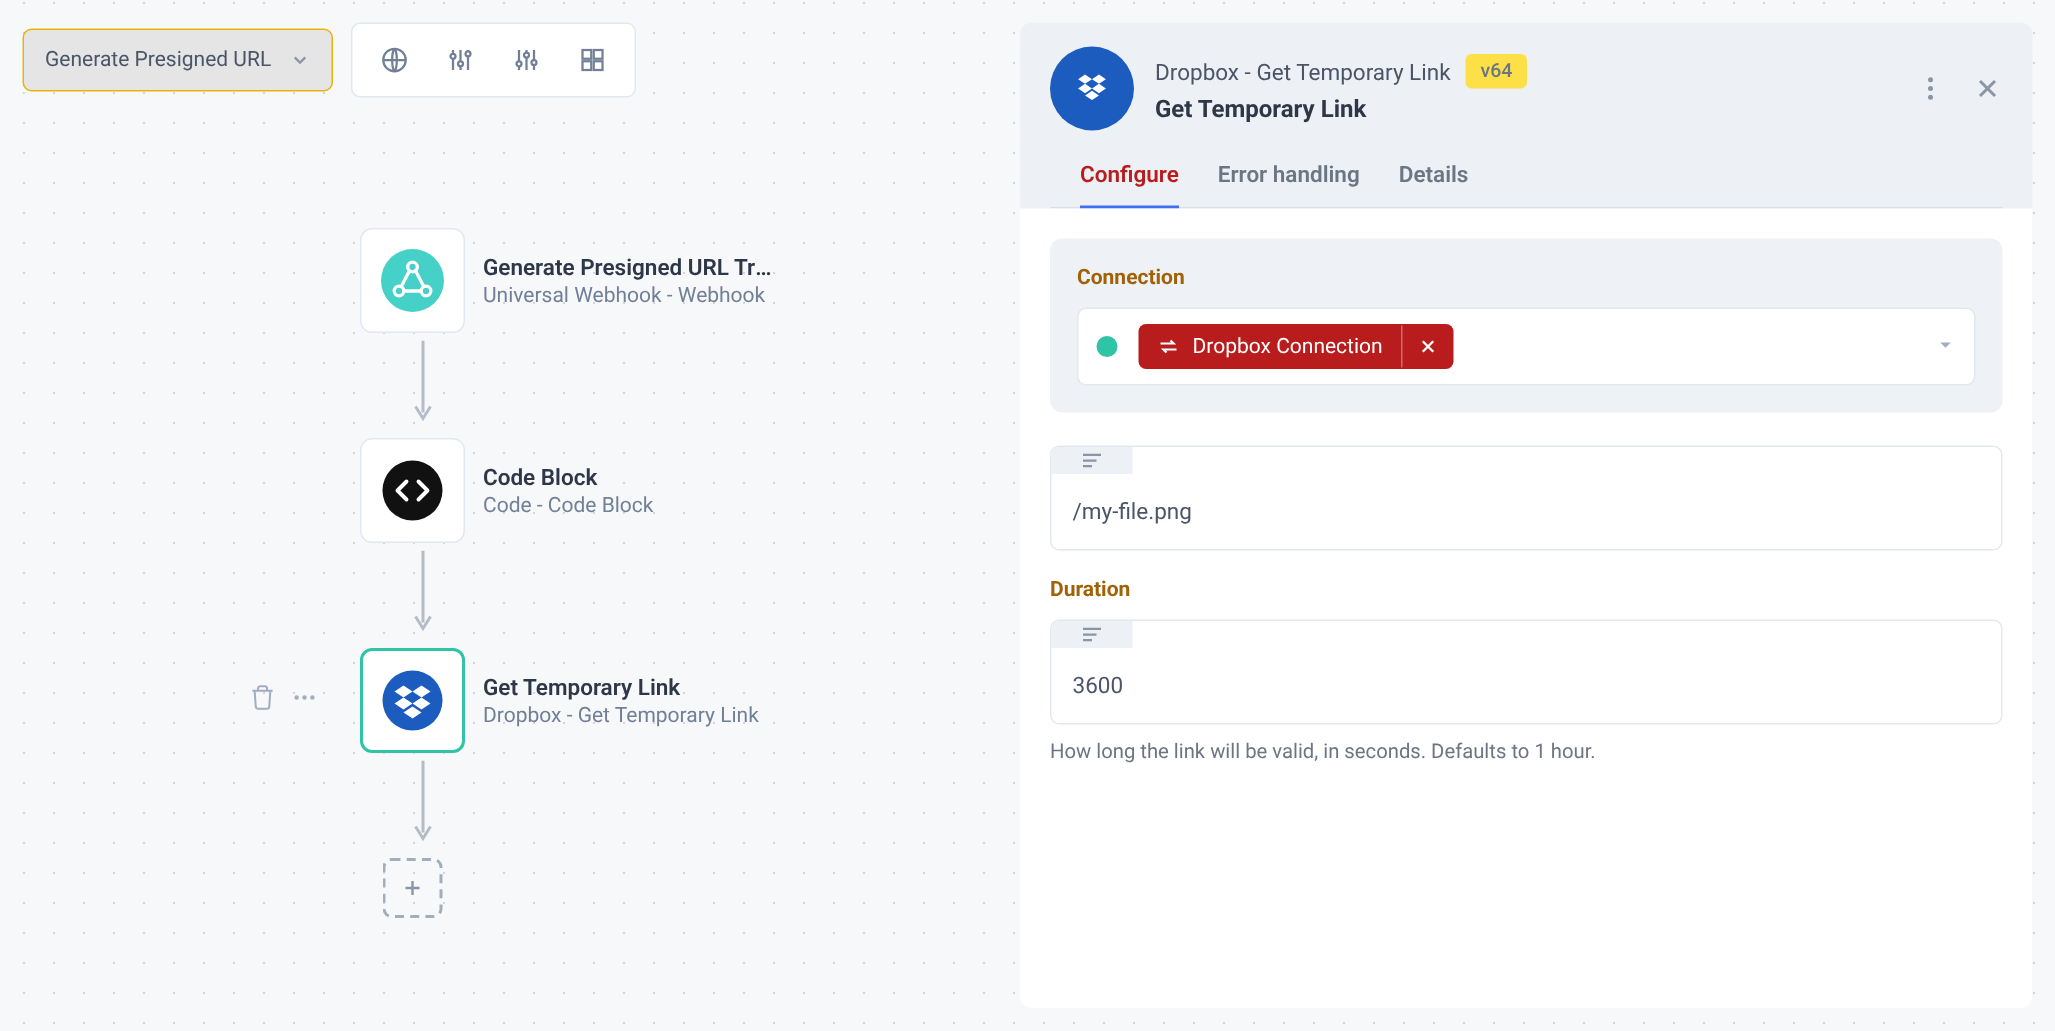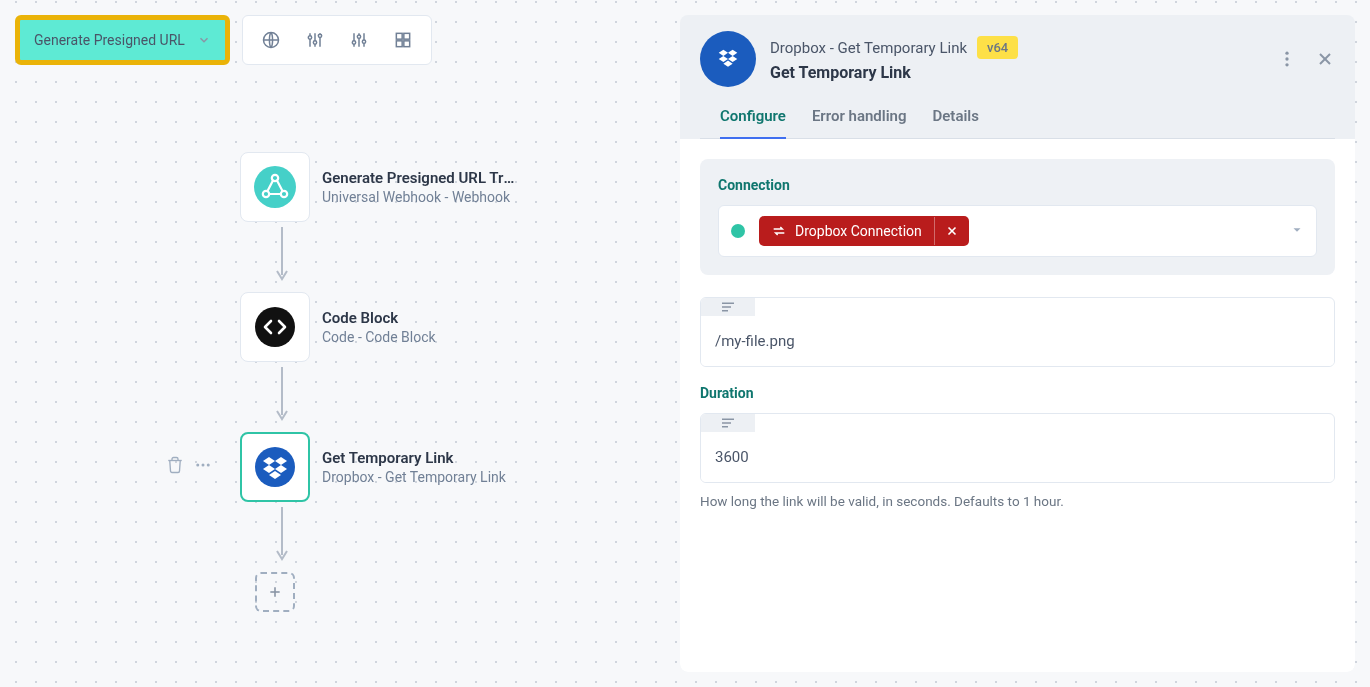--- a/index.html
+++ b/index.html
@@ -25,22 +25,22 @@
   
   .top-left {
     position: absolute;
     left: 15px;
     top: 15px;
     display: flex;
     gap: 12px;
     align-items: center;
   }
   .workflow-select {
-    background: #5eead4;
-    border: 5px solid #eab308;
+    background: #e5e5e5;
+    border: 1px solid #eab308;
     border-radius: 6px;
     padding: 12px 14px;
     display: flex;
     align-items: center;
     gap: 12px;
     font-size: 14px;
     color: #4a5568;
     cursor: pointer;
   }
   .toolbar {
@@ -200,41 +200,41 @@
   .tab {
     padding-bottom: 12px;
     font-size: 15px;
     font-weight: 600;
     color: #6b7684;
     cursor: pointer;
     border-bottom: 2px solid transparent;
     margin-bottom: -1px;
   }
   .tab.active {
-    color: #0f766e;
+    color: #b91c1c;
     border-bottom-color: #3f6ff0;
   }
 
   .panel-body {
     background: #fff;
     flex: 1;
     overflow-y: auto;
     padding: 20px;
   }
 
   .conn-block {
     background: #eef1f5;
     border-radius: 8px;
     padding: 18px;
     margin-bottom: 22px;
   }
   .field-label {
     font-size: 14px;
     font-weight: 700;
-    color: #0f766e;
+    color: #a16207;
     margin-bottom: 12px;
     display:block;
   }
   .conn-select {
     background: #fff;
     border: 1px solid #e2e8f0;
     border-radius: 6px;
     padding: 10px 12px;
     display: flex;
     align-items: center;

